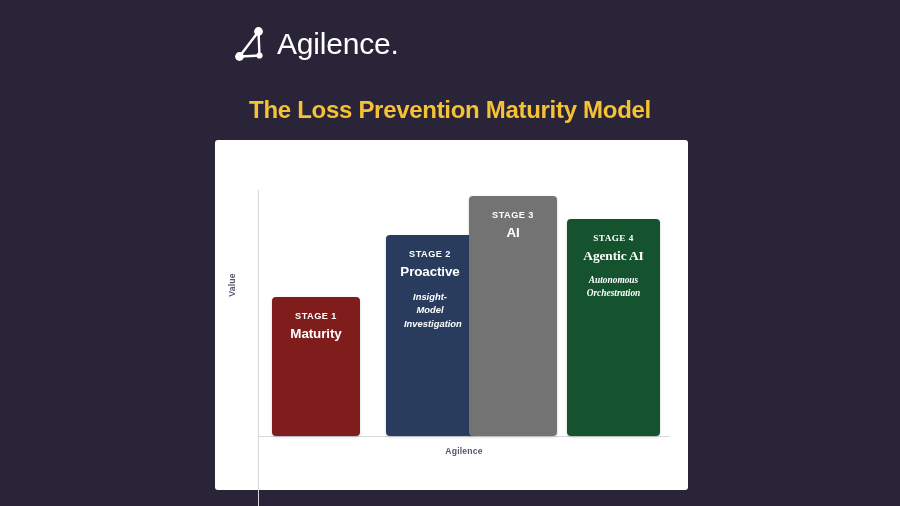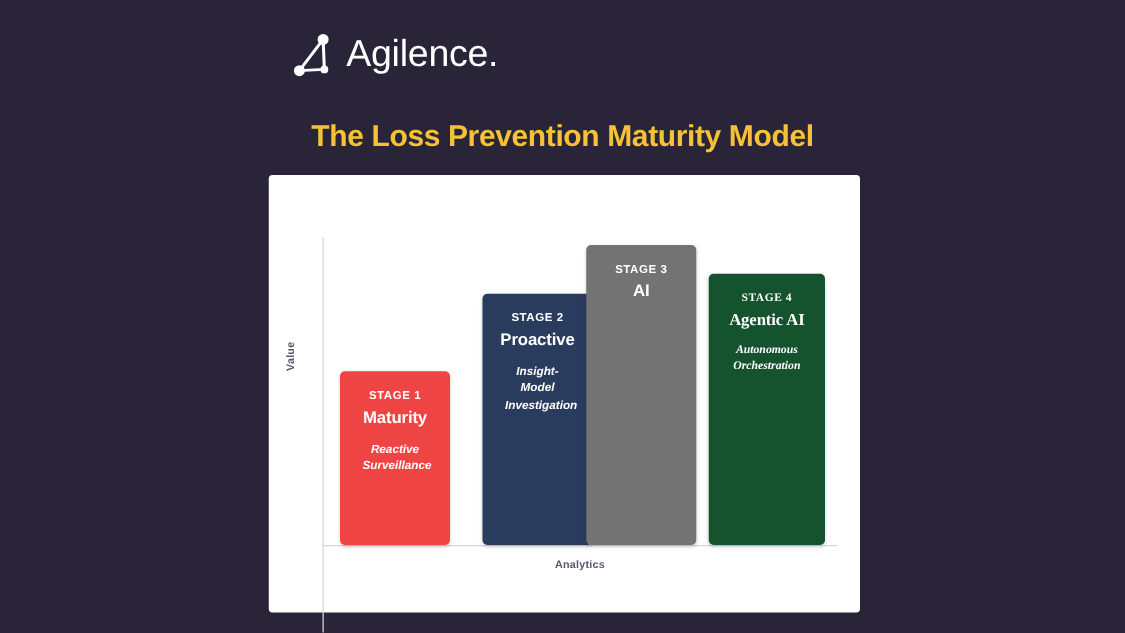--- a/index.html
+++ b/index.html
@@ -133,21 +133,21 @@
   .bar-desc {
     font-size: 9.4px;
     font-weight: bold;
     font-style: italic;
     line-height: 1.42;
     margin-top: 10px;
     padding: 0 18px;
     white-space: pre-line;
   }
 
-  #bar-0 { left: 57px;  width: 88px; height: 139px; background: #ef4444; }
+  #bar-0 { left: 57px;  width: 88px; height: 139px; background: #7f1d1d; }
   #bar-1 { left: 171px; width: 88px; height: 201px; background: #2a3c5e; }
   #bar-2 { left: 254px; width: 88px; height: 240px; background: #737373; }
   #bar-3 { left: 352px; width: 93px; height: 217px; background: #14532d; font-family: Liberation Serif, serif; }
 </style>
 </head>
 <body>
 
 <div id="brand-logo">
   <span>
     <svg id="logo-mark" viewBox="0 0 42 42" xmlns="http://www.w3.org/2000/svg">
@@ -163,29 +163,27 @@
 </div>
 
 <div id="page-title">The Loss Prevention Maturity Model</div>
 
 <div id="chart-card">
 
   <div id="y-axis-line"></div>
   <div id="x-axis-line"></div>
 
   <div id="y-axis-label">Value</div>
-  <div id="x-axis-label">Analytics</div>
+  <div id="x-axis-label">Agilence</div>
 
   <div id="bars-layer">
 
     <div class="bar" id="bar-0">
       <div class="bar-stage">STAGE 1</div>
       <div class="bar-name">Maturity</div>
-      <div class="bar-desc">Reactive
-Surveillance</div>
     </div>
 
     <div class="bar" id="bar-1">
       <div class="bar-stage">STAGE 2</div>
       <div class="bar-name">Proactive</div>
       <div class="bar-desc">Insight-
 Model
 Investigation</div>
     </div>
 

